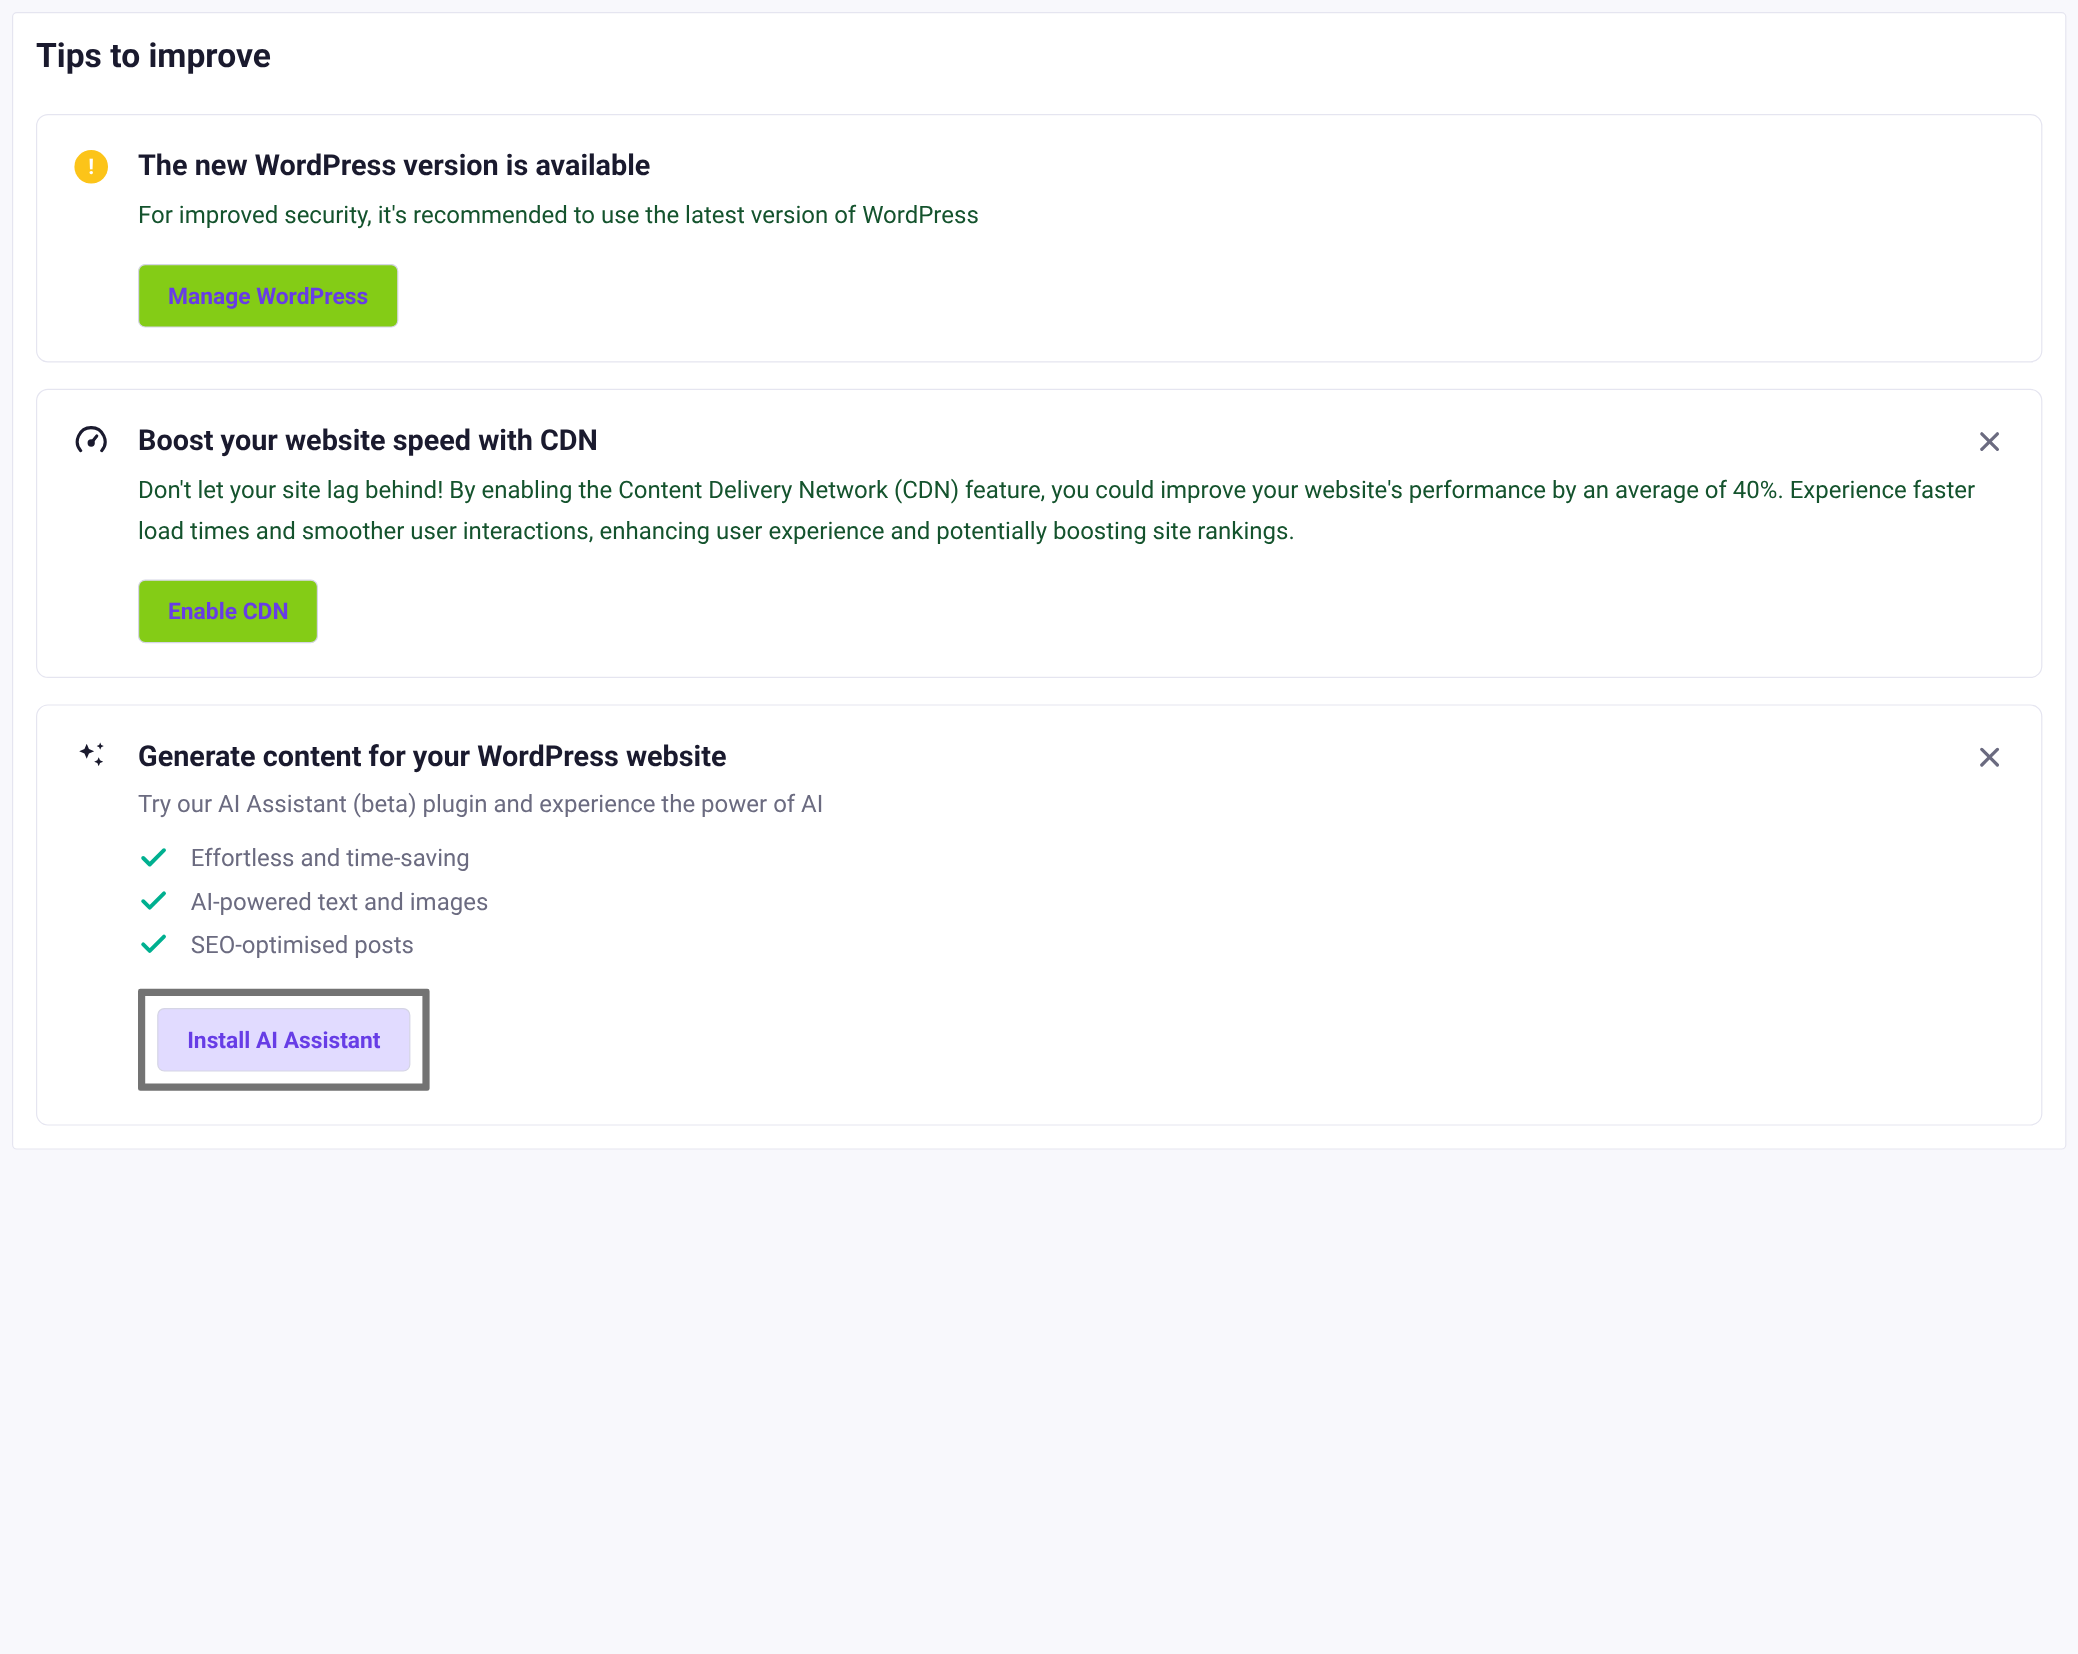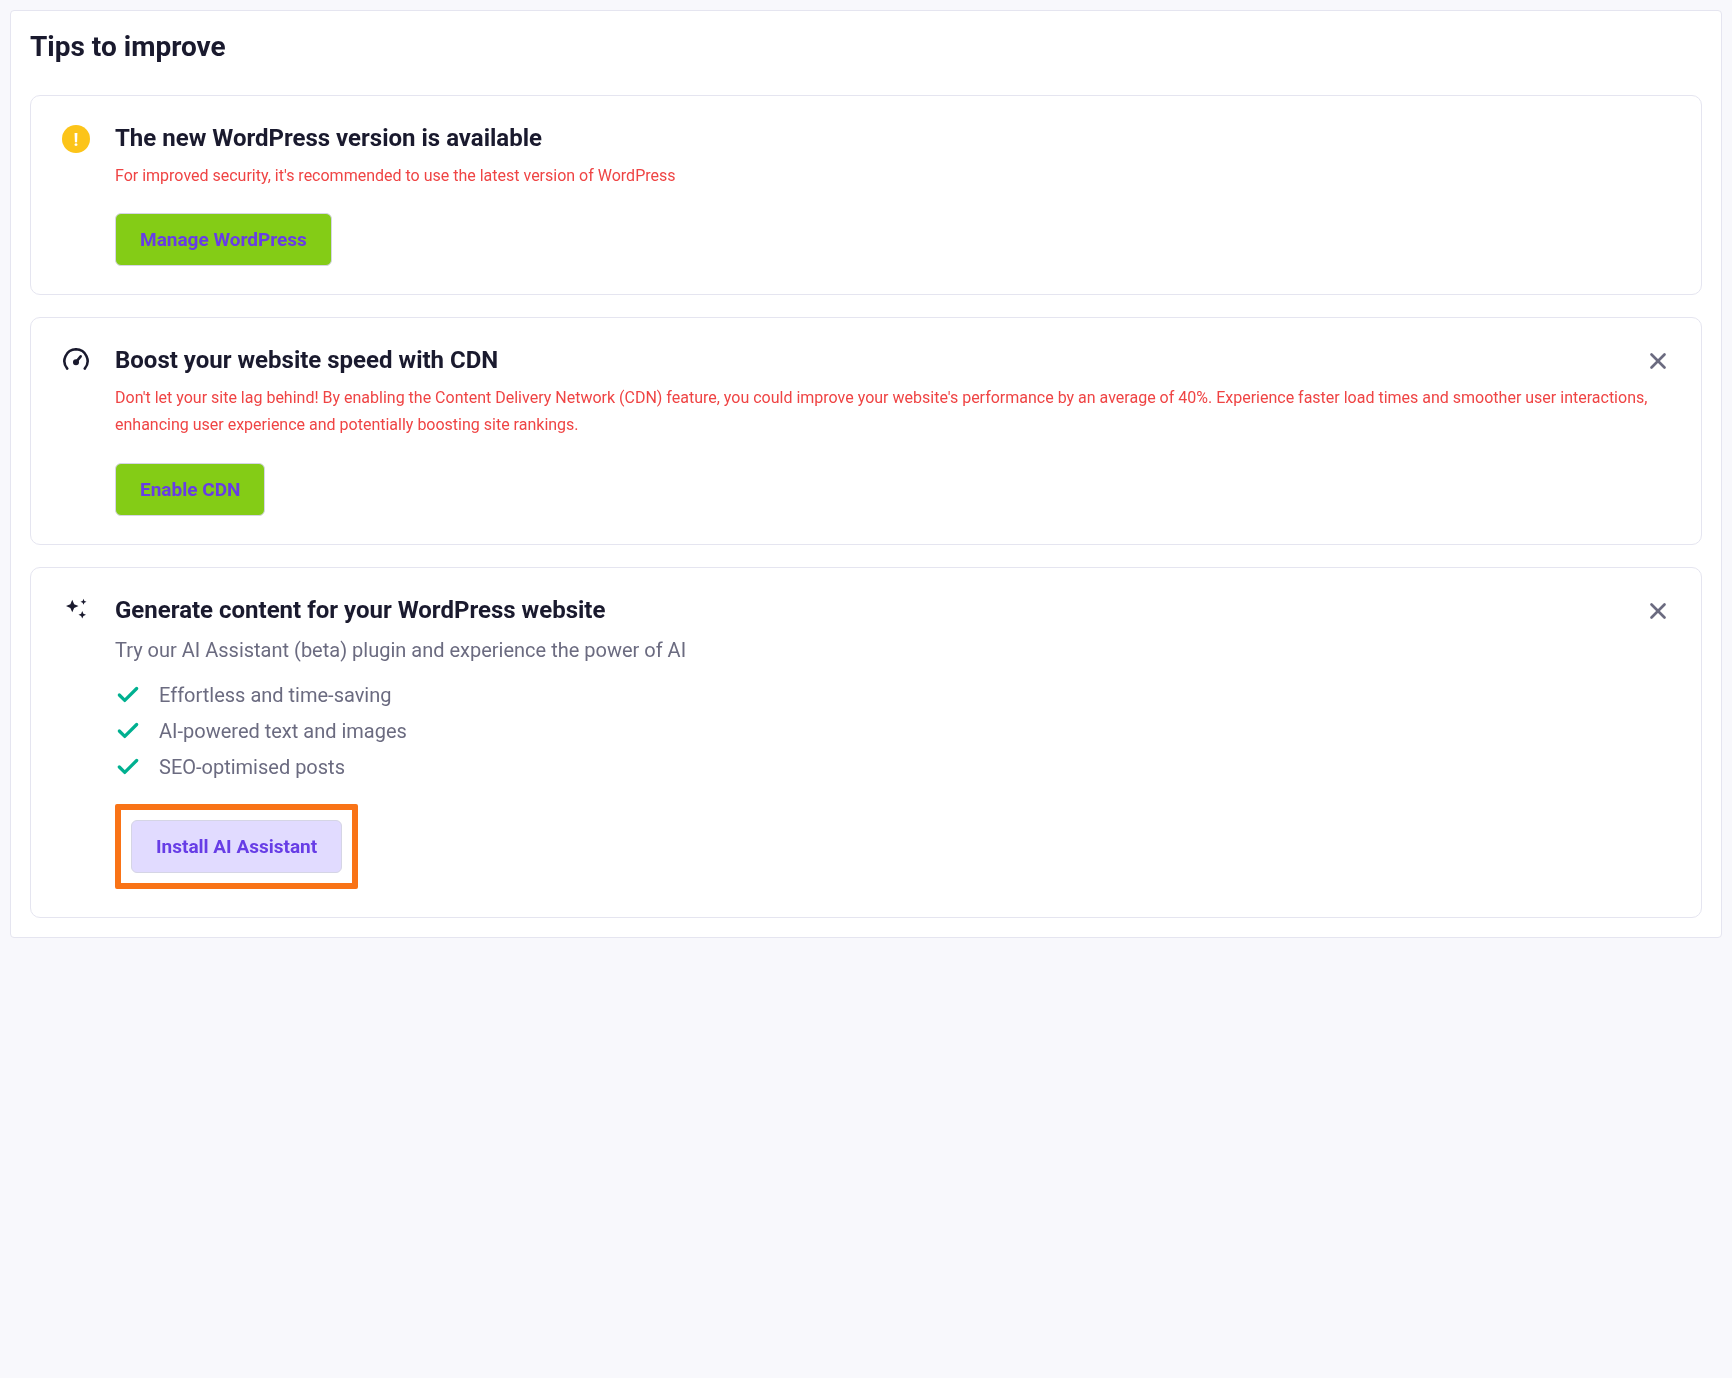--- a/index.html
+++ b/index.html
@@ -62,22 +62,22 @@
     .tip-content {
       flex: 1;
     }
     .tip-title {
       font-size: 24px;
       font-weight: 700;
       color: #1a1a2e;
       margin-bottom: 10px;
     }
     .tip-description {
-      font-size: 16px;
-      color: #ef4444;
+      font-size: 20px;
+      color: #14532d;
       line-height: 1.7;
       margin-bottom: 24px;
     }
     .tip-subdescription {
       font-size: 20px;
       color: #6b6b80;
       line-height: 1.6;
       margin-bottom: 16px;
     }
     .feature-list {
@@ -117,21 +117,21 @@
       right: 26px;
       background: none;
       border: none;
       cursor: pointer;
       color: #6b6b80;
       padding: 4px;
     }
     .red-highlight {
       display: inline-block;
       padding: 10px;
-      border: 6px solid #f97316;
+      border: 6px solid #737373;
       border-radius: 2px;
     }
   </style>
 </head>
 <body>
 
 <div class="container">
   <h2 class="section-title">Tips to improve</h2>
 
   <div class="tip-card">

